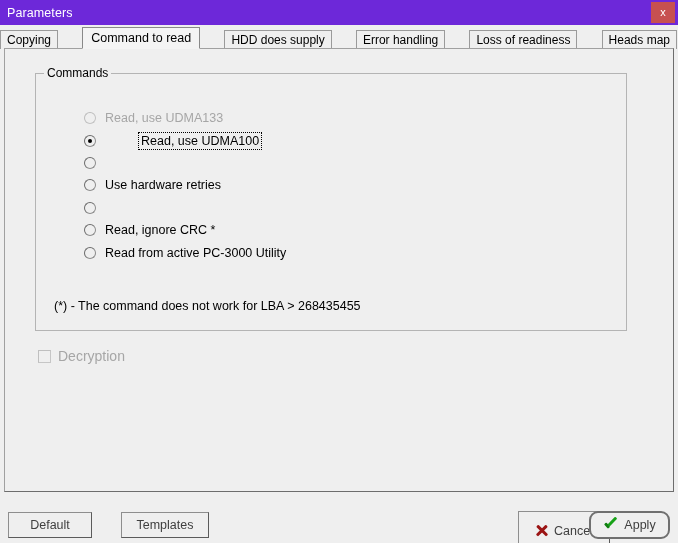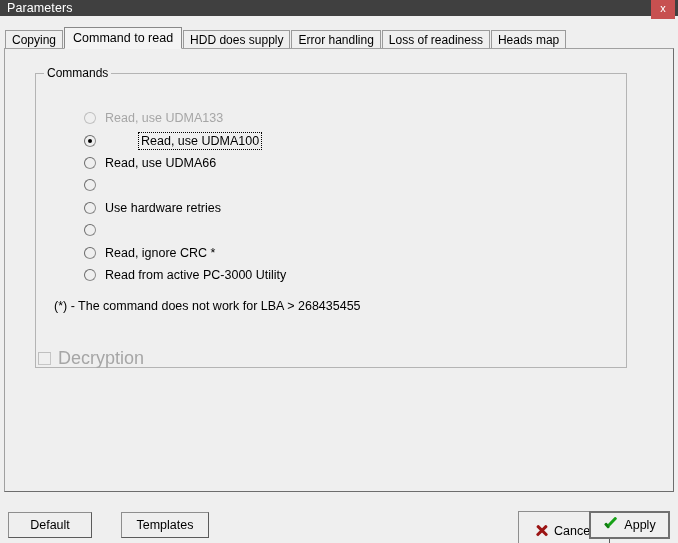--- a/index.html
+++ b/index.html
@@ -15,22 +15,22 @@
     color: #000;
     overflow: hidden;
     position: relative;
     -webkit-font-smoothing: none;
   }
 
   
   #titlebar {
     position: absolute;
     left: 0; top: 0;
-    width: 678px; height: 16px;
-    background: #404040;
+    width: 678px; height: 25px;
+    background: #6d28d9;
     display: flex;
     align-items: center;
     justify-content: space-between;
     gap: 40px;
   }
   #title-text {
     color: #ffffff;
     font-size: 12.5px;
     padding-left: 7px;
     letter-spacing: 0.1px;
@@ -53,22 +53,22 @@
   }
 
   
   #tabstrip {
     position: absolute;
     left: 0; top: 27px;
     width: 678px;
     height: 22px;
     display: flex;
     align-items: flex-end;
-    padding-left: 5px;
-    box-sizing: border-box;
+    box-sizing: border-box;
+    justify-content: space-between;
   }
   .tab {
     height: 19px;
     line-height: 19px;
     padding: 0 6px;
     font-size: 12px;
     background: #efefef;
     border: 1px solid #9a9a9a;
     border-bottom: none;
     margin-right: 1px;
@@ -101,21 +101,21 @@
     border: 1px solid #a0a0a0;
     border-right-color: #6d6d6d;
     border-bottom-color: #6d6d6d;
   }
 
   
   #commands-group {
     position: absolute;
     left: 30px; top: 24px;
     width: 592px;
-    height: 295px;
+    height: 258px;
     box-sizing: border-box;
     border: 1px solid #b4b4b4;
   }
   #commands-legend {
     position: absolute;
     left: 8px; top: -8px;
     background: #efefef;
     padding: 0 3px;
     font-size: 12px;
     color: #000;
@@ -199,50 +199,50 @@
     height: 13px;
     box-sizing: border-box;
     background: #efefef;
     border: 1px solid #c6c6c6;
     border-top-color: #bfbfbf;
     border-left-color: #bfbfbf;
     margin-right: 7px;
     flex: 0 0 auto;
   }
   #decryption-label {
-    font-size: 18px;
+    font-size: 14px;
     color: #a6a6a6;
     white-space: nowrap;
   }
 
   
   .btn {
     position: absolute;
     box-sizing: border-box;
     background: #efefef;
     border: 1px solid #8e8e8e;
     border-right-color: #5b5b5b;
     border-bottom-color: #5b5b5b;
     font-size: 12.5px;
     font-family: "Liberation Sans", sans-serif;
-    color: #000000;
+    color: #404040;
     display: flex;
     align-items: center;
     justify-content: center;
     gap: 6px;
     cursor: pointer;
     padding: 12px;
   }
   .btn.default-btn {
     border: 2px solid #707070;
   }
   #btn-default   { left: 8px;   top: 512px; width: 84px; height: 26px; }
   #btn-templates { left: 97px;  top: 512px; width: 88px; height: 26px; margin-left: 24px; }
   #btn-cancel    { left: 518px; top: 511px; width: 92px; height: 39px; }
-  #btn-apply     { left: 589px; top: 511px; width: 81px; height: 28px; }
+  #btn-apply     { left: 589px; top: 511px; width: 81px; height: 28px; border-radius: 9px; }
 
   .icon-x {
     width: 13px; height: 13px;
     position: relative;
     flex: 0 0 auto;
   }
   .icon-x::before, .icon-x::after {
     content: "";
     position: absolute;
     left: 0; top: 5px;
@@ -303,24 +303,20 @@
         <div class="radio-row disabled">
           <span class="radio-mark"></span>
           <span class="radio-label">Read, use UDMA133</span>
         </div>
         <div class="radio-row checked focused">
           <span class="radio-mark"></span>
           <span class="radio-label">Read, use UDMA100</span>
         </div>
         <div class="radio-row">
           <span class="radio-mark"></span>
-          <span class="radio-label">Read, use UDMA66</span>
-        </div>
-        <div class="radio-row">
-          <span class="radio-mark"></span>
         </div>
         <div class="radio-row">
           <span class="radio-mark"></span>
           <span class="radio-label">Use hardware retries</span>
         </div>
         <div class="radio-row">
           <span class="radio-mark"></span>
         </div>
         <div class="radio-row">
           <span class="radio-mark"></span>

